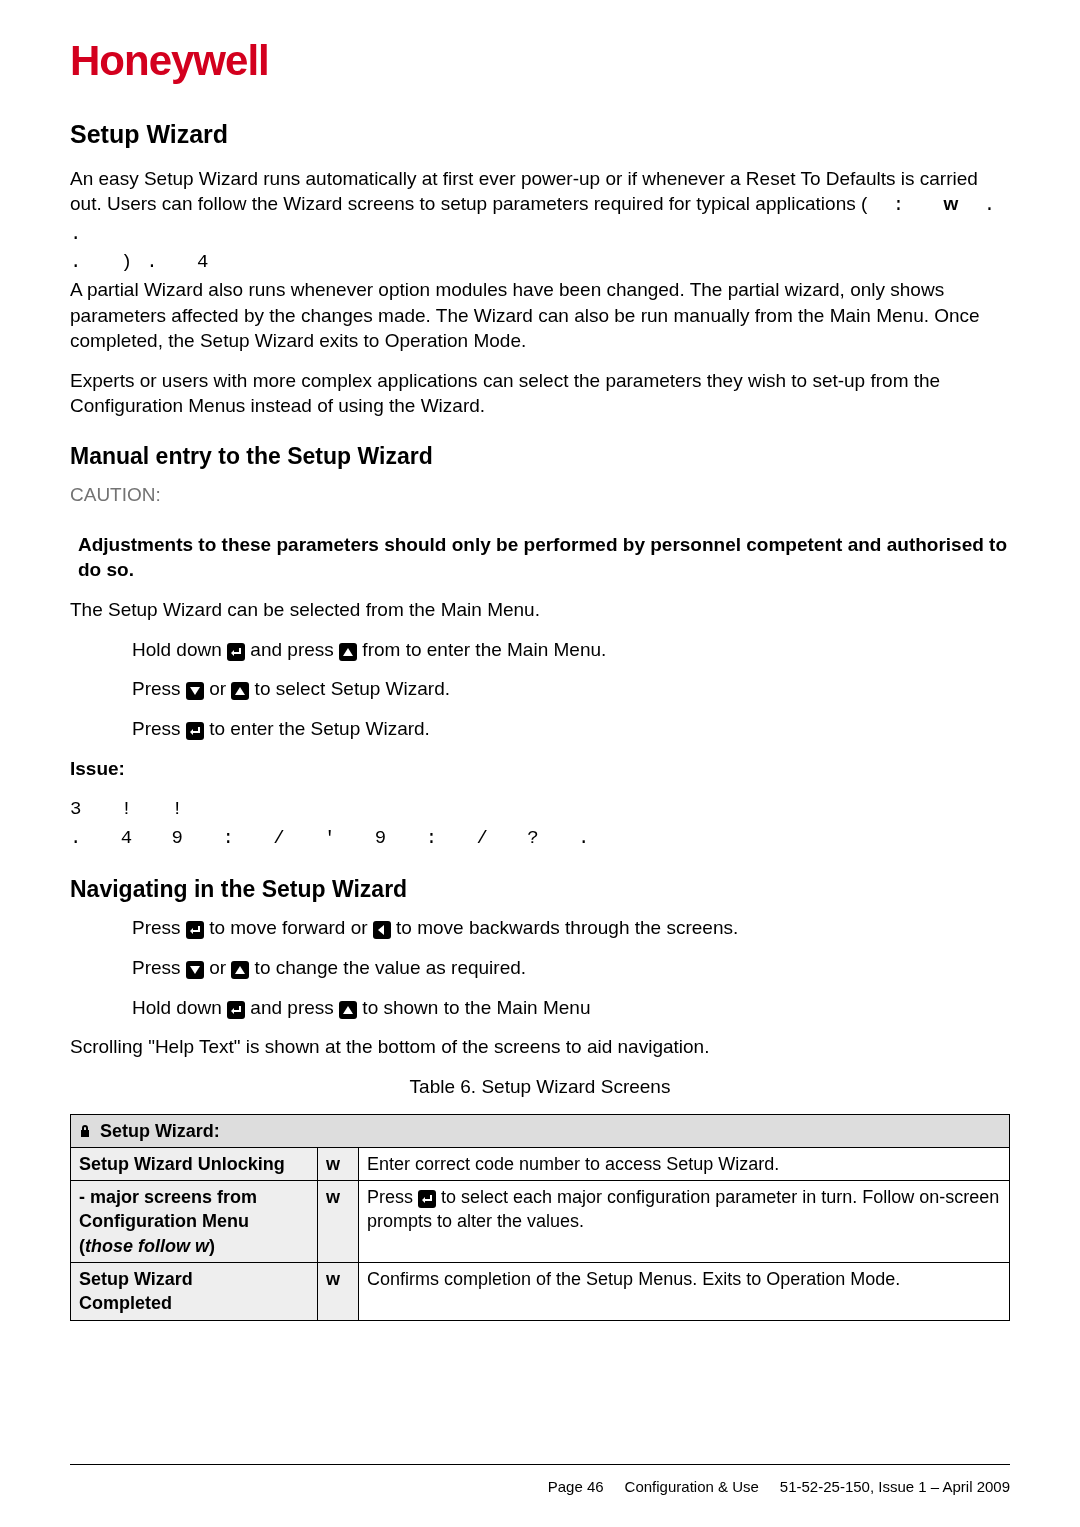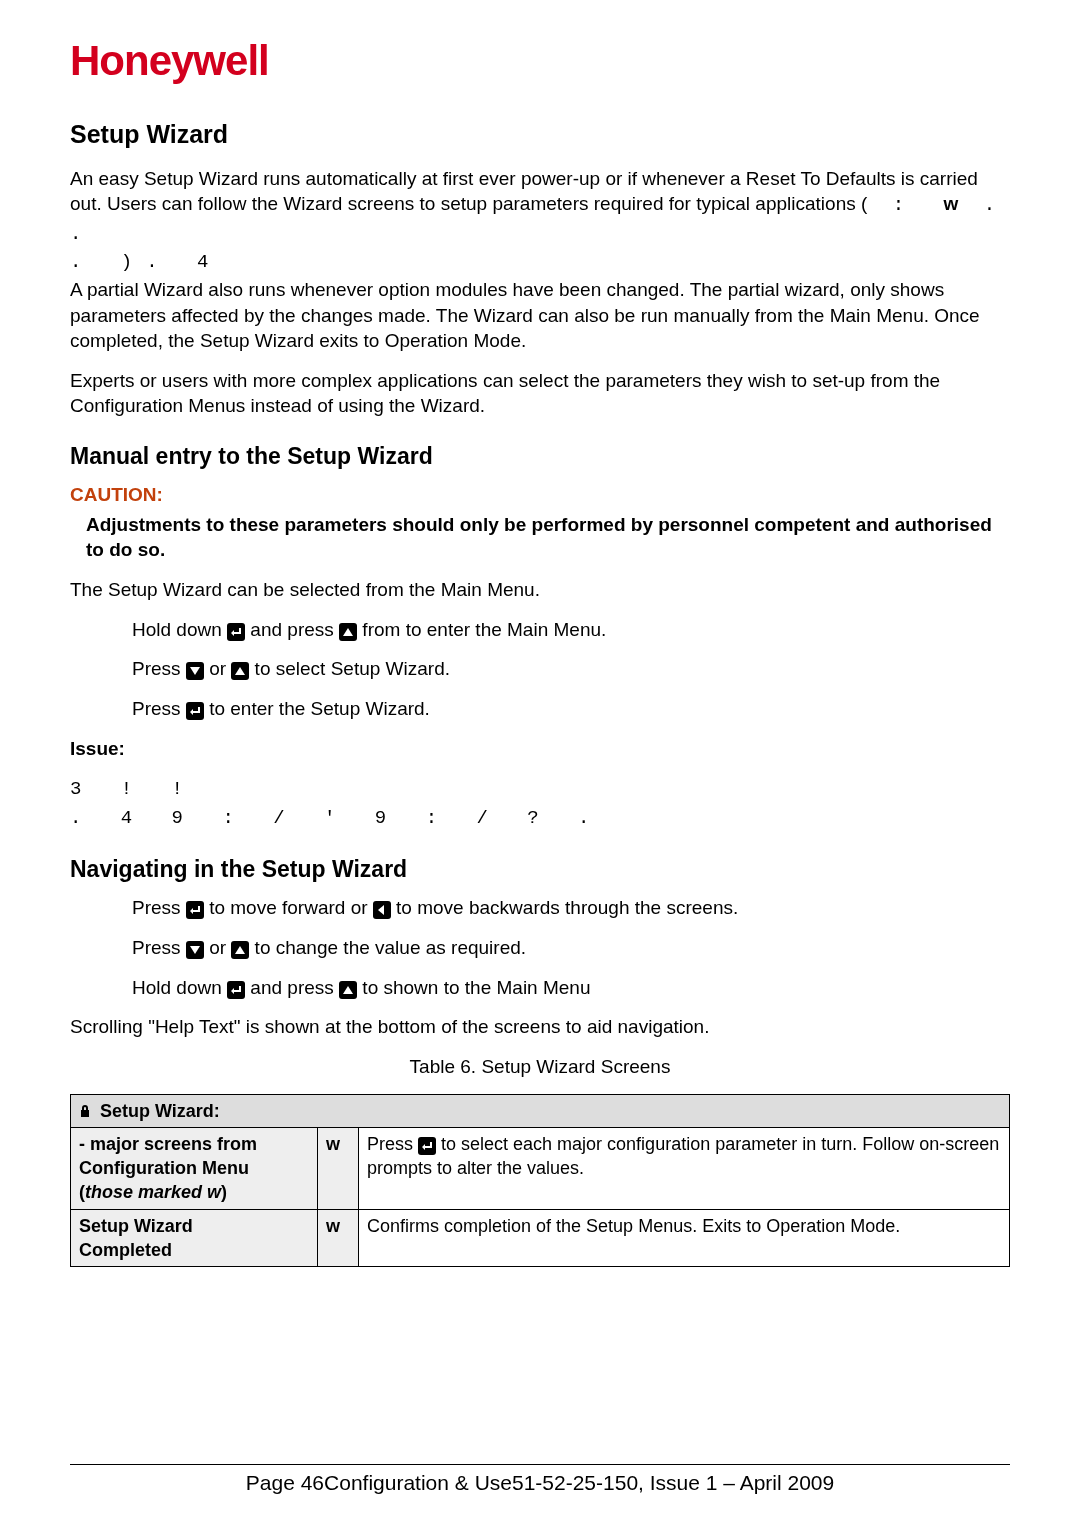--- a/index.html
+++ b/index.html
@@ -40,25 +40,25 @@
     font-weight: bold;
     margin: 8px 0 14px 0;
   }
   h2.subsection {
     font-size: 23px;
     font-weight: bold;
     margin: 22px 0 10px 0;
   }
   p { margin: 0 0 14px 0; }
   .caution {
-    color: #c2410c;
-    font-weight: bold;
-    margin: 0 0 4px 0;
-  }
-  .indent1 { margin-left: 16px; }
+    color: #737373;
+    font-weight: normal;
+    margin: 0 0 24px 0;
+  }
+  .indent1 { margin-left: 8px; }
   .indent2 { margin-left: 62px; }
   .key {
     display: inline-flex;
     align-items: center;
     justify-content: center;
     width: 18px;
     height: 18px;
     background: #000;
     color: #fff;
     border-radius: 3px;
@@ -103,22 +103,23 @@
   .footer-rule {
     position: absolute;
     left: 70px; right: 70px;
     bottom: 62px;
     border-top: 1.5px solid #000;
   }
   .footer {
     position: absolute;
     left: 70px; right: 70px; bottom: 30px;
     display: flex;
-    justify-content: center;
-    font-size: 21px;
+    justify-content: flex-end;
+    font-size: 15px;
+    gap: 21px;
   }
 </style>
 </head>
 <body>
 
 <div class="header">
   <div class="brand">Honeywell</div>
 </div>
 
 <h1 class="section">Setup Wizard</h1>
@@ -246,24 +247,29 @@
     <th colspan="3" class="tbl-hdr">
       <span class="lock-icon">
         <svg viewBox="0 0 12 14">
               <path d="M3 6V4a3 3 0 016 0v2h1v7H2V6h1zm2 0h2V4a1 1 0 00-2 0v2z" fill="#000"></path>
             </svg>
       </span>
       <span>Setup Wizard:</span>
     </th>
   </tr>
   <tr>
+    <td class="col-label">Setup Wizard Unlocking</td>
+    <td class="col-w">w</td>
+    <td>Enter correct code number to access Setup Wizard.</td>
+  </tr>
+  <tr>
     <td class="col-label">
       <span>  - major screens from</span><br>
       <span>Configuration Menu</span><br>
-      <span>(</span><span class="italic">those marked w</span><span>)</span>
+      <span>(</span><span class="italic">those follow w</span><span>)</span>
     </td>
     <td class="col-w">w</td>
     <td>
       <span>Press </span><span class="key">
             <svg viewBox="0 0 12 12">
               <path d="M9 2v4H4V4L1 7l3 3V8h7V2z" fill="#fff"></path>
             </svg>
           </span><span> to select each major configuration parameter in turn. Follow on-screen prompts to alter the values.</span>
     </td>
   </tr>

